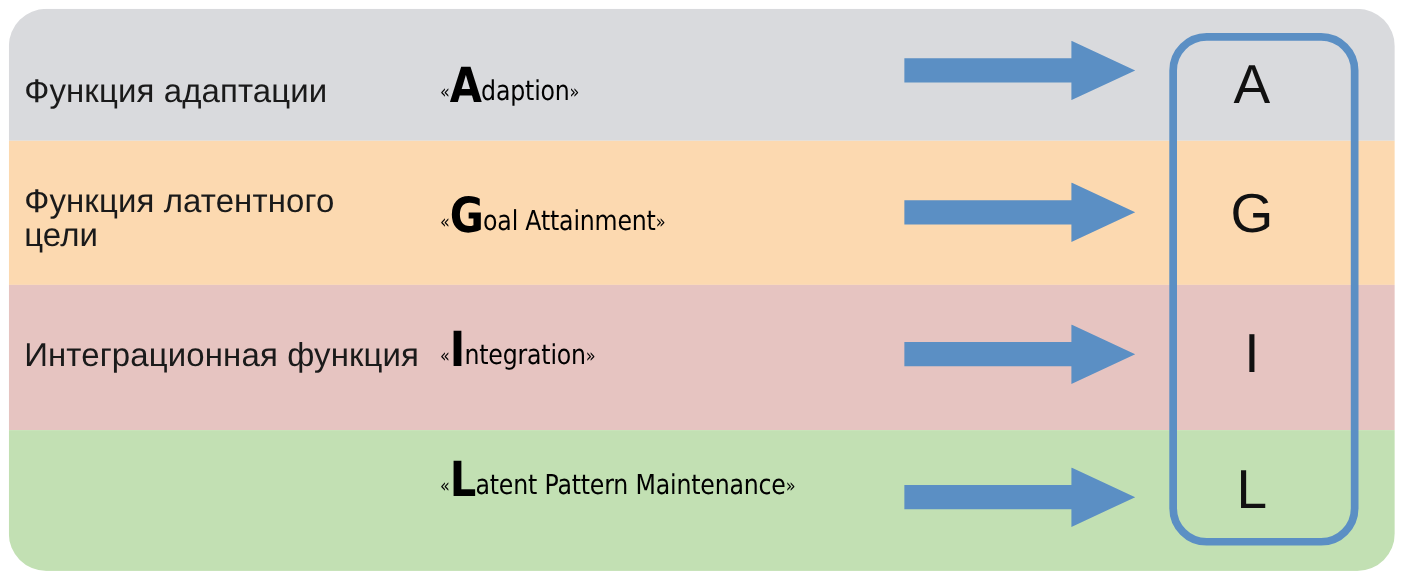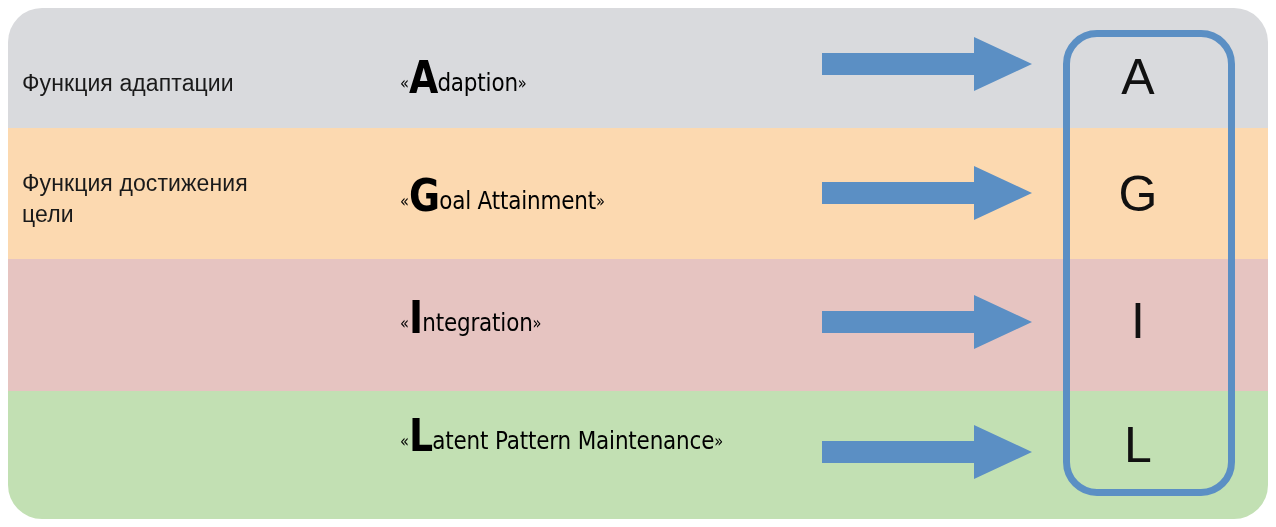--- a/index.html
+++ b/index.html
@@ -37,21 +37,21 @@
   .band-2 { top: 251px; height: 132px; }
   .band-3 { top: 383px; height: 128px; }
 
   
   .row-label {
     position: absolute;
     left: 22px;
     width: 360px;
     color: #1a1a1a;
     font-family: "Liberation Sans", sans-serif;
-    font-size: 23px;
+    font-size: 30px;
     line-height: 31px;
     letter-spacing: 0.1px;
     white-space: pre-line;
   }
 
   
   .row-term {
     position: absolute;
     left: 400px;
     color: #000000;
@@ -125,31 +125,32 @@
   <div class="row-label" style="top:68px;">Функция адаптации</div>
   <div class="row-term" style="top:70px;">
     <span class="guill">«</span><span class="cap">A</span><span class="rest">daption</span><span class="guill">»</span>
   </div>
   <div class="arrow" style="top:37px;">
     <svg viewBox="0 0 210 54" preserveAspectRatio="none" aria-hidden="true">
       <polygon points="0,16 152,16 152,0 210,27 152,54 152,38 0,38" fill="#5b8fc4"></polygon>
     </svg>
   </div>
 
-  <div class="row-label" style="top:168px;">Функция достижения
+  <div class="row-label" style="top:168px;">Функция латентного
 цели</div>
   <div class="row-term" style="top:188px;">
     <span class="guill">«</span><span class="cap">G</span><span class="rest">oal Attainment</span><span class="guill">»</span>
   </div>
   <div class="arrow" style="top:166px;">
     <svg viewBox="0 0 210 54" preserveAspectRatio="none" aria-hidden="true">
       <polygon points="0,16 152,16 152,0 210,27 152,54 152,38 0,38" fill="#5b8fc4"></polygon>
     </svg>
   </div>
 
+  <div class="row-label" style="top:308px;">Интеграционная функция</div>
   <div class="row-term" style="top:310px;">
     <span class="guill">«</span><span class="cap">I</span><span class="rest">ntegration</span><span class="guill">»</span>
   </div>
   <div class="arrow" style="top:295px;">
     <svg viewBox="0 0 210 54" preserveAspectRatio="none" aria-hidden="true">
       <polygon points="0,16 152,16 152,0 210,27 152,54 152,38 0,38" fill="#5b8fc4"></polygon>
     </svg>
   </div>
 
   <div class="row-term" style="top:428px;">

